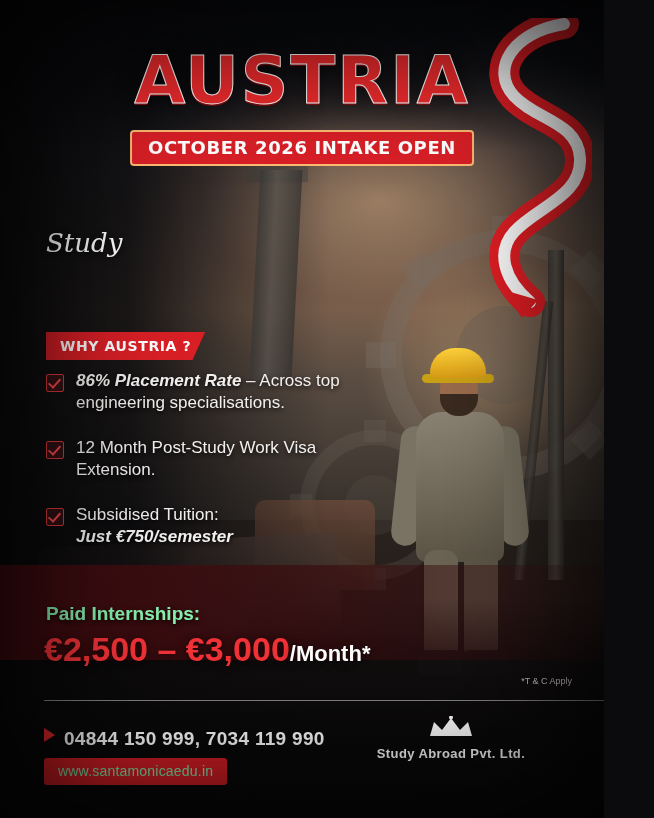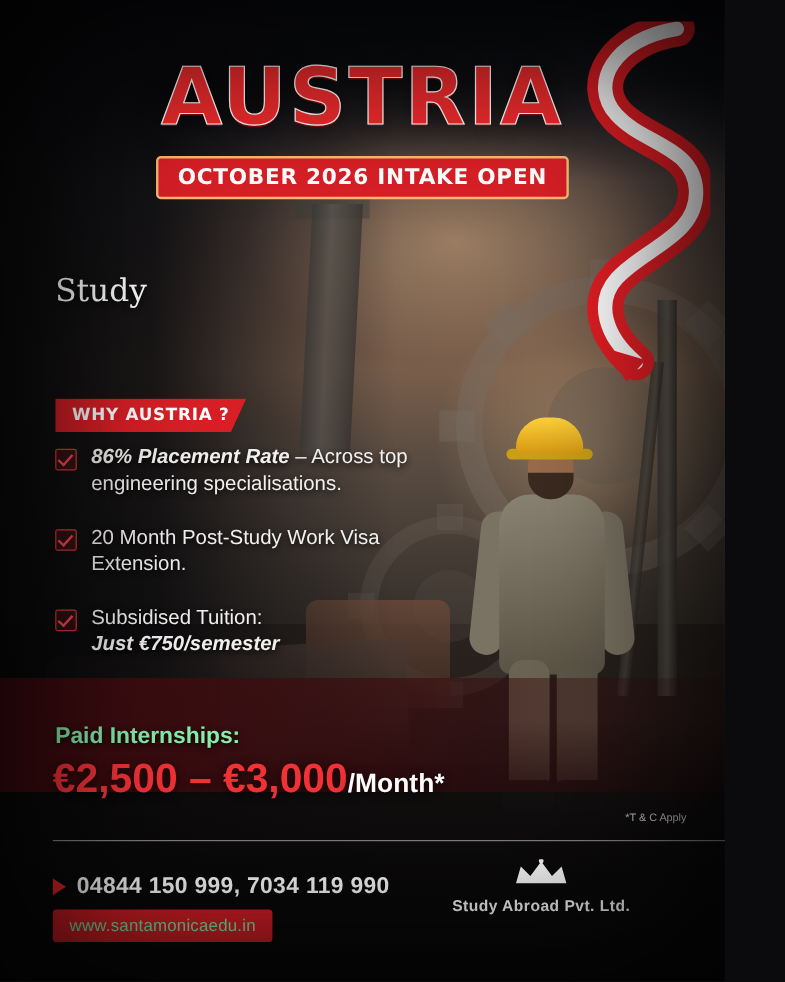--- a/index.html
+++ b/index.html
@@ -110,21 +110,21 @@
   }
   .subtitle-box{
     position:absolute;left:50%;top:130px;transform:translateX(-50%);
     background:#d81f26;color:#fff;
     padding:5px 16px 6px;border:2px solid #fdba74;border-radius:4px;
     font-weight:bold;font-size:18px;letter-spacing:.6px;white-space:nowrap;
     font-family:"DejaVu Sans",sans-serif;
   }
   .study{
     position:absolute;left:46px;top:228px;color:#fff;
-    font-family:"DejaVu Serif",serif;font-size:26px;
+    font-family:"DejaVu Serif",serif;font-style:italic;font-size:26px;
     text-shadow:0 2px 6px rgba(0,0,0,.8);
   }
   .engineering{
     position:absolute;left:42px;top:260px;color:#fff;
     font-family:"DejaVu Sans",sans-serif;font-weight:bold;
     font-size:47px;letter-spacing:1px;
     text-shadow:0 3px 10px rgba(0,0,0,.85);
   }
   .why-tag{
     position:absolute;left:46px;top:332px;
@@ -161,21 +161,21 @@
     color:#f23237;letter-spacing:0;
     text-shadow:0 2px 8px rgba(0,0,0,.75);
   }
   .paid-amount .per{color:#ffffff;font-size:22px;font-weight:bold;}
   .tc{
     position:absolute;right:32px;top:676px;color:#e8e3df;font-size:9px;opacity:.85;
   }
   .rule{
     position:absolute;left:44px;top:700px;width:566px;height:1px;background:rgba(235,230,225,.55);
   }
-  .phone-row{position:absolute;left:44px;top:728px;display:flex;align-items:center;gap:9px;}
+  .phone-row{position:absolute;left:44px;top:728px;display:flex;gap:9px;}
   .tri{
     width:0;height:0;border-left:11px solid #e8282e;
     border-top:7px solid transparent;border-bottom:7px solid transparent;
   }
   .phone{color:#fff;font-size:19px;font-weight:bold;letter-spacing:.3px;}
   .site{
     position:absolute;left:44px;top:758px;background:#d81f26;color:#86efac;
     font-size:14px;padding:5px 14px 6px;border-radius:3px;letter-spacing:.2px;
   }
   .brand{position:absolute;right:38px;top:716px;text-align:center;width:230px;}
@@ -272,21 +272,21 @@
 
       <div class="bullet">
         <span class="tick"></span>
         <span class="btext">
           <i>86% Placement Rate</i><span> – Across top engineering specialisations.</span>
         </span>
       </div>
 
       <div class="bullet">
         <span class="tick"></span>
-        <span class="btext">20 Month Post-Study Work Visa Extension.</span>
+        <span class="btext">12 Month Post-Study Work Visa Extension.</span>
       </div>
 
       <div class="bullet">
         <span class="tick"></span>
         <span class="btext">
           <span>Subsidised Tuition:</span><br>
           <i>Just €750/semester</i>
         </span>
       </div>
 

